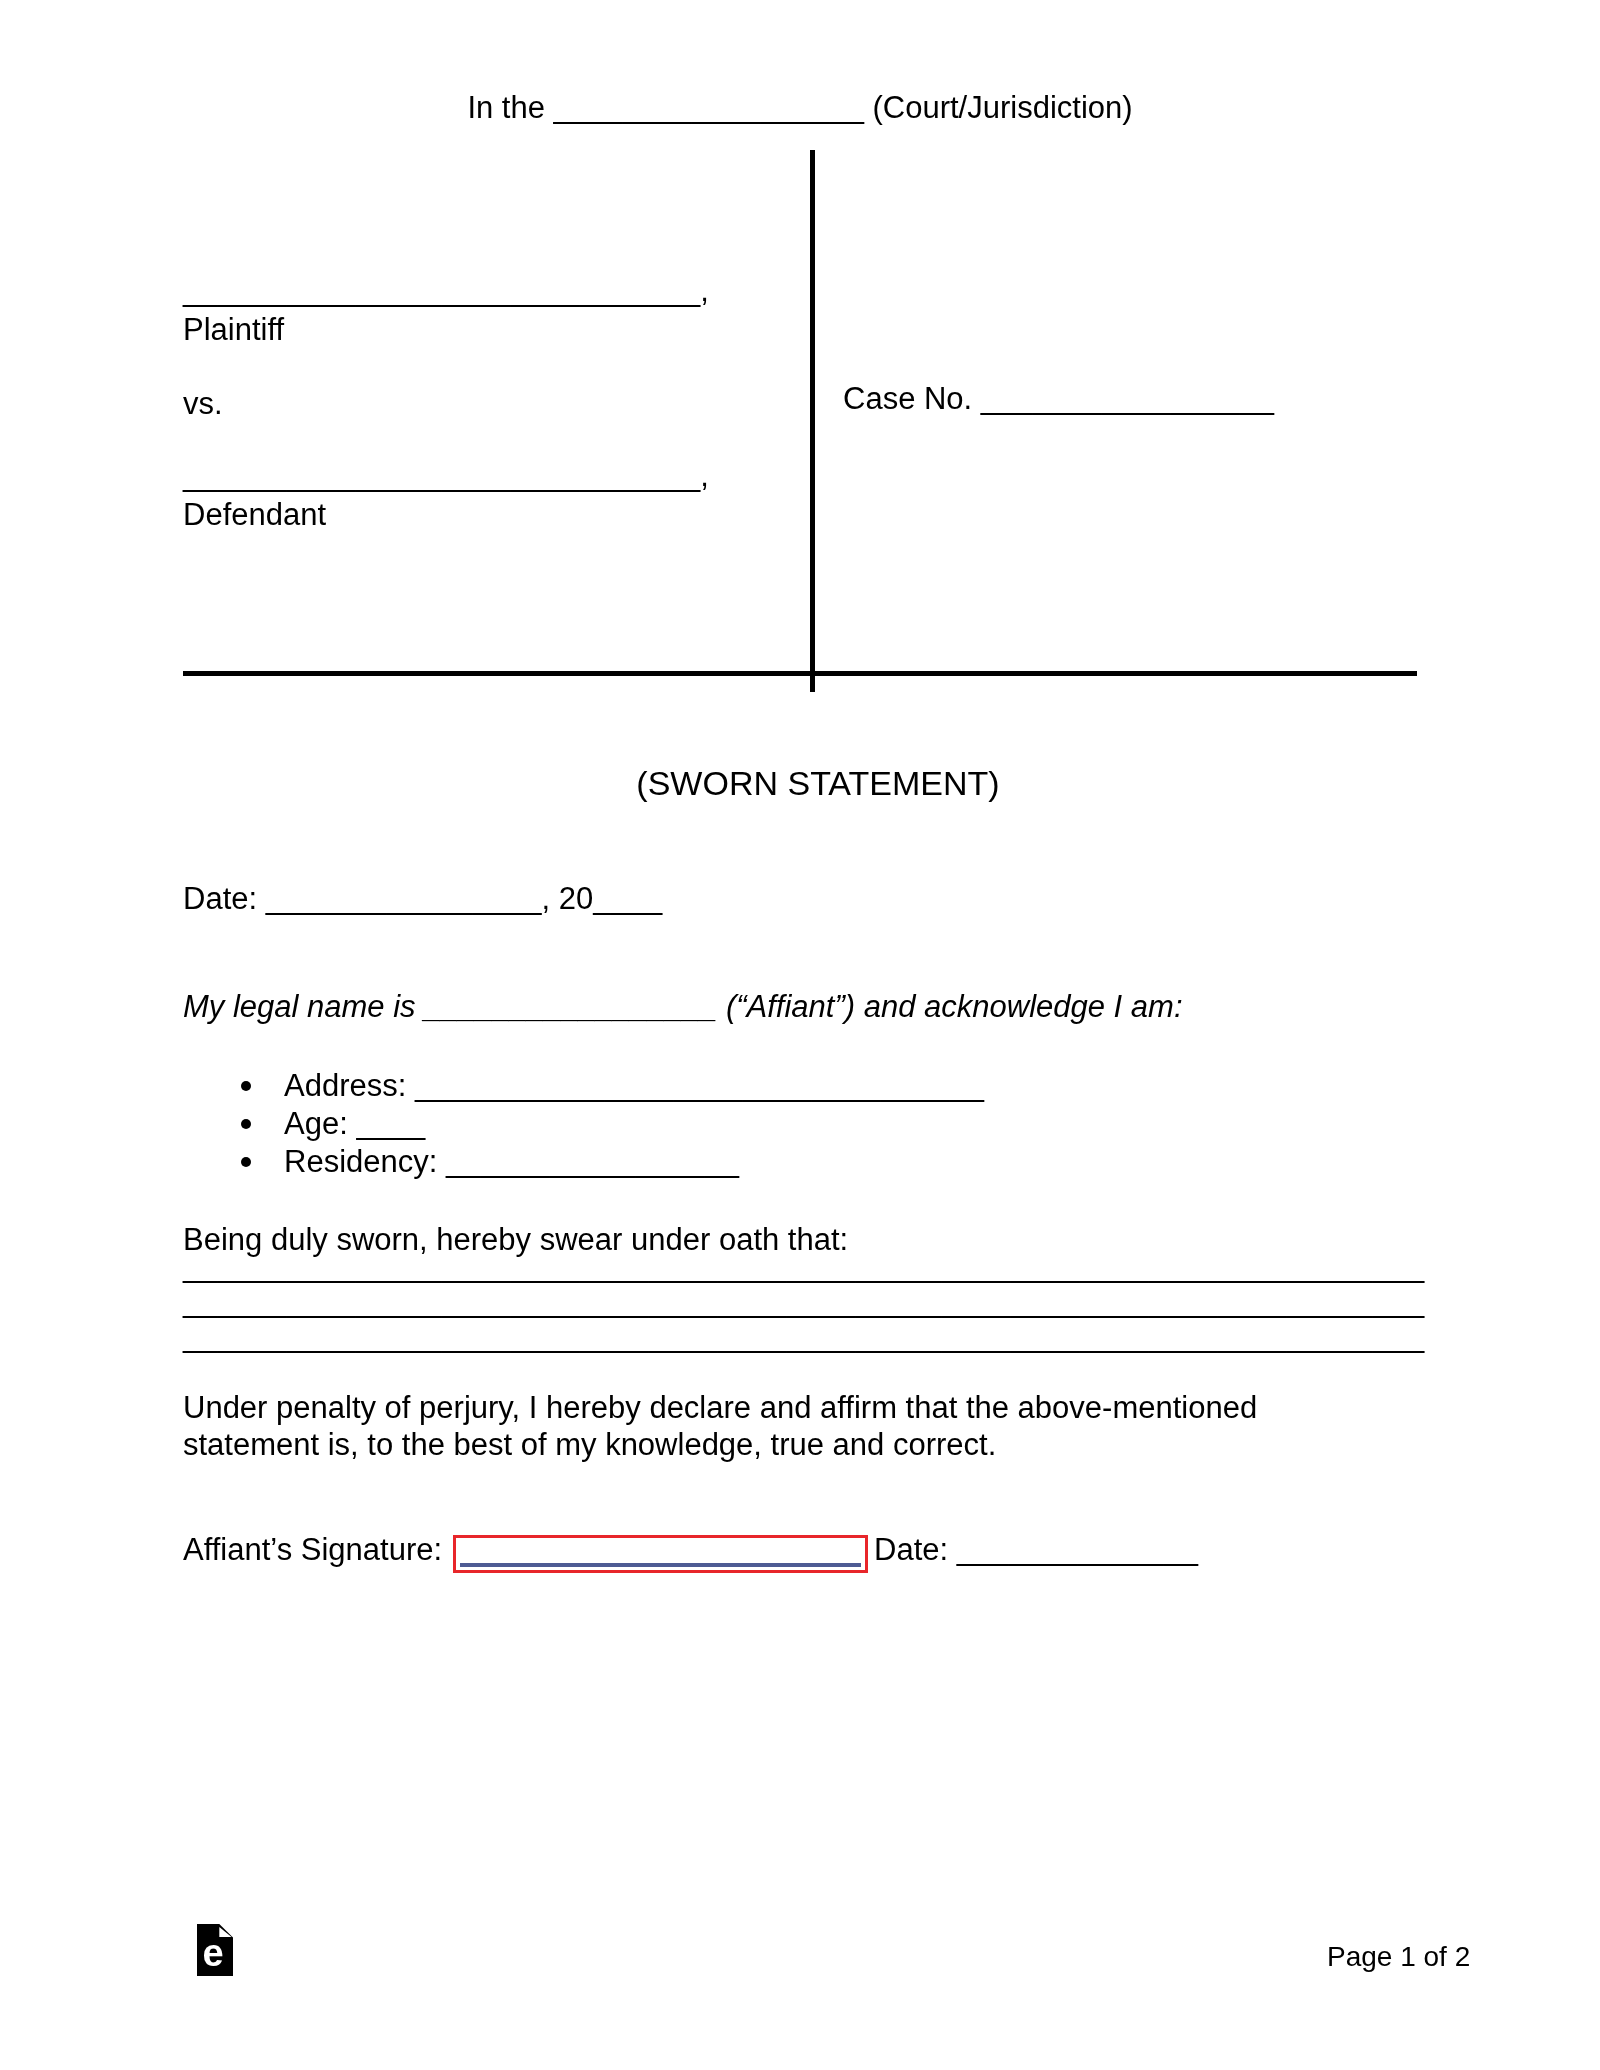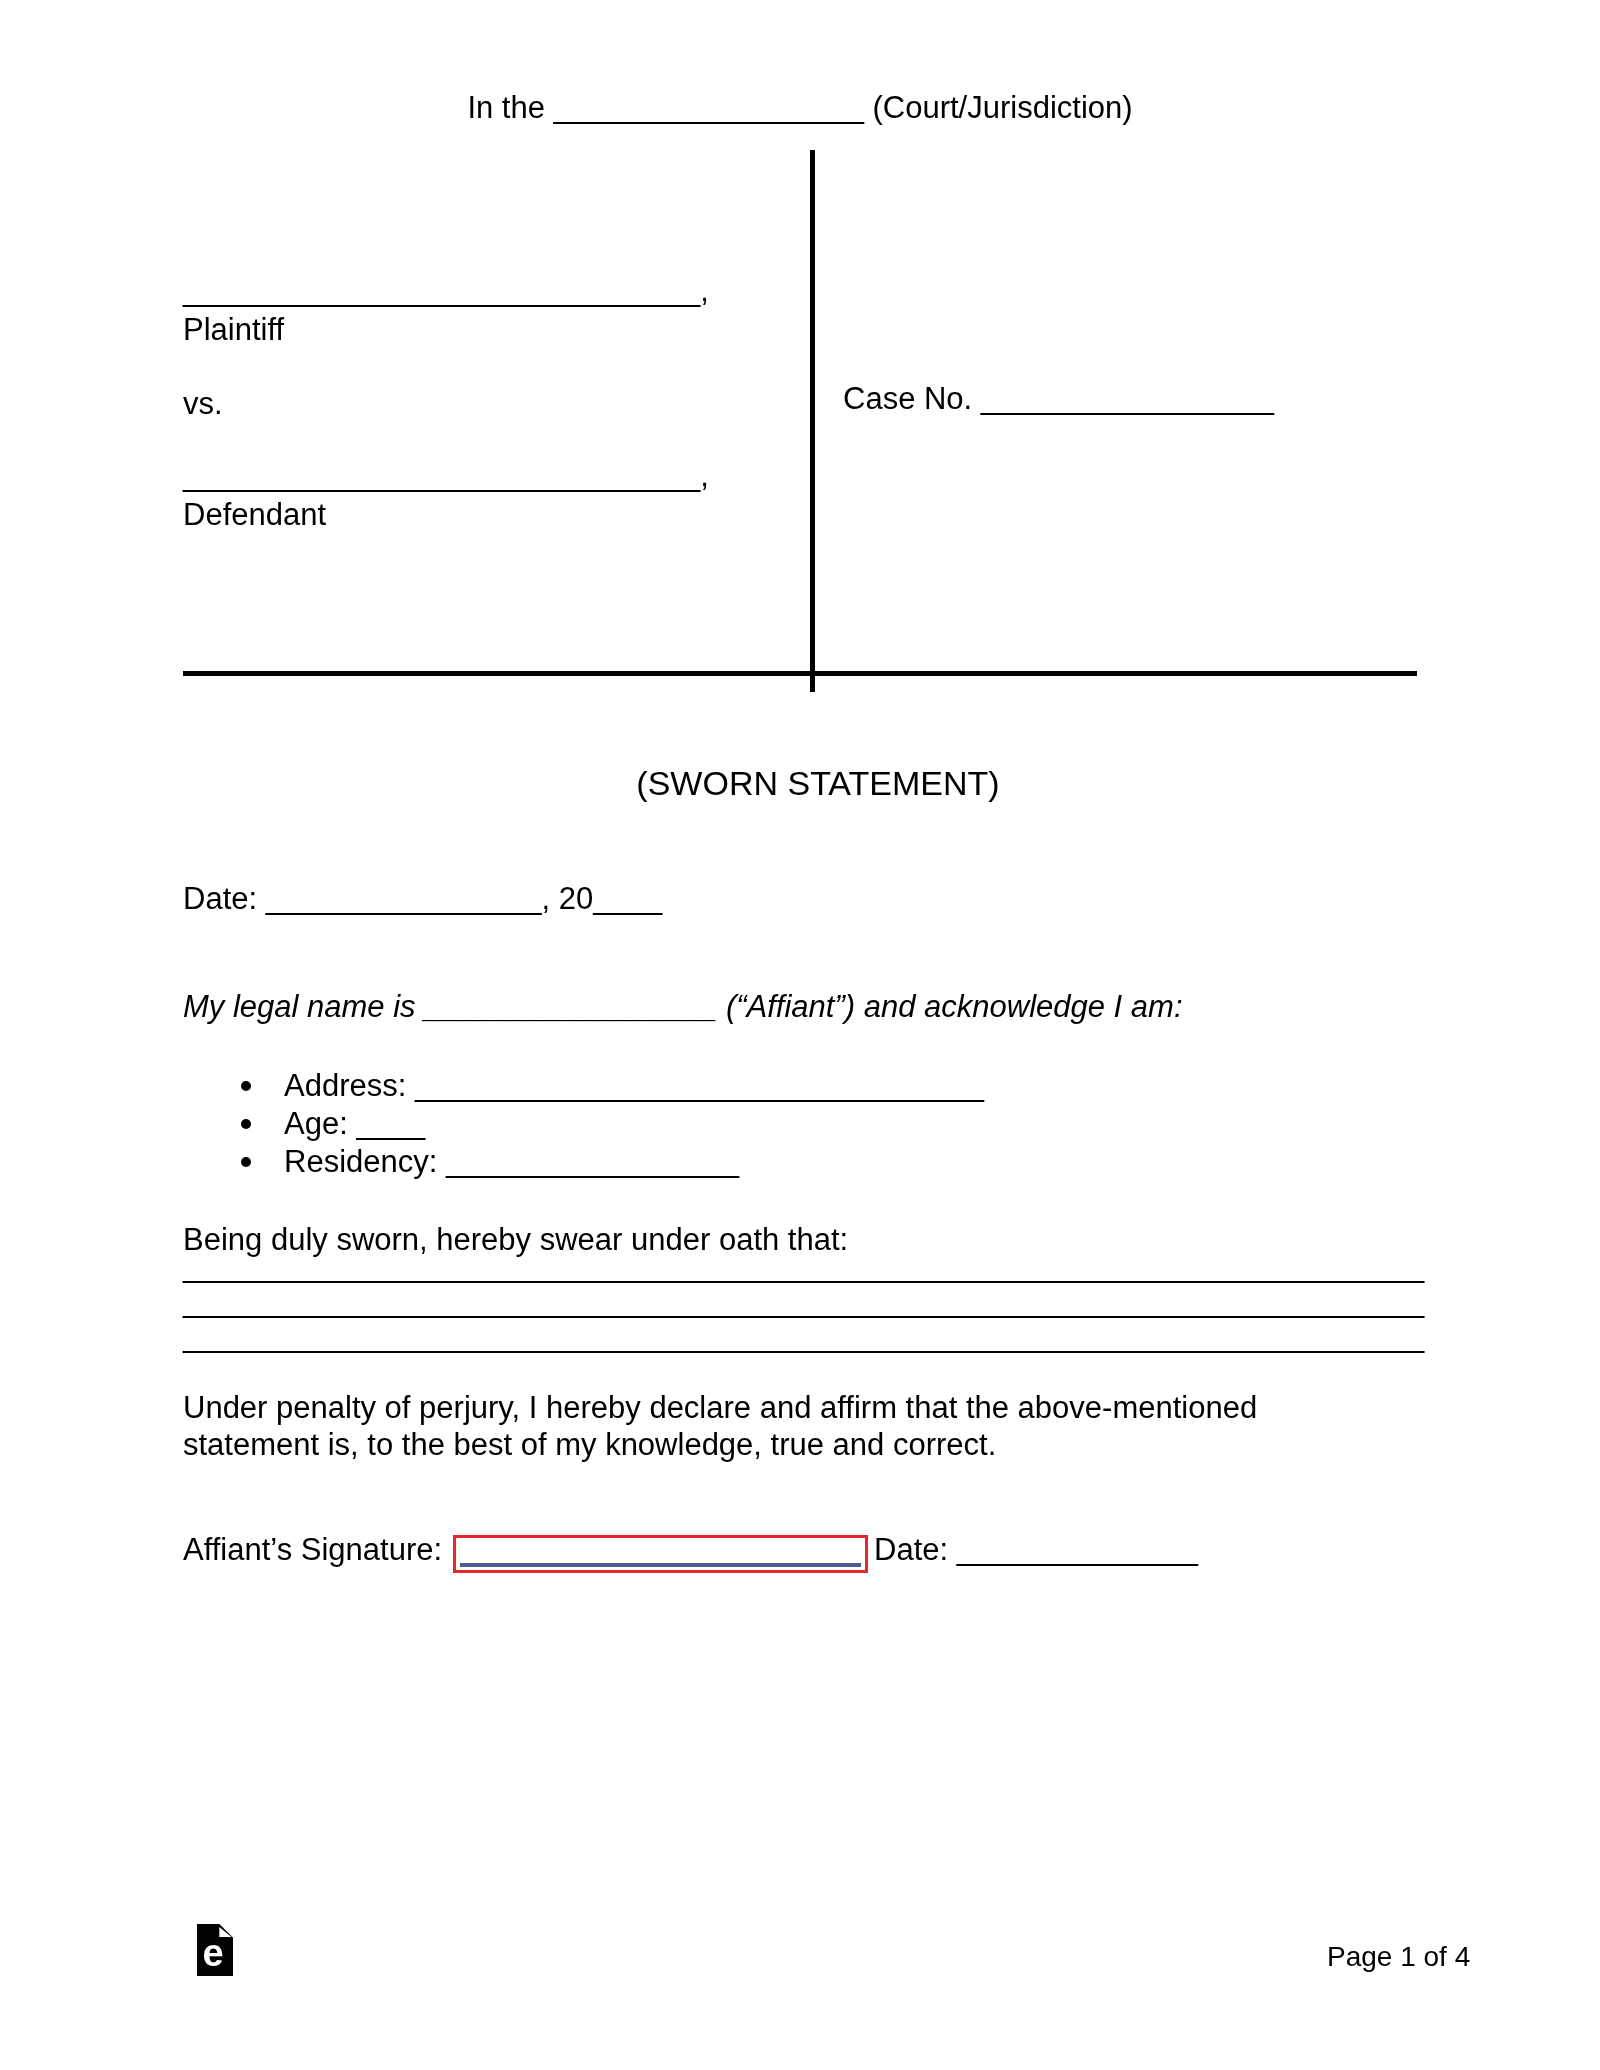--- a/index.html
+++ b/index.html
@@ -115,15 +115,15 @@
     <div class="ink-line"></div>
   </div>
   <div class="t sig-date-label">Date: ______________</div>
 
   <div class="logo">
     <div class="logo-sheet"></div>
     <div class="logo-fold"></div>
     <div class="logo-letter">e</div>
   </div>
 
-  <div class="page-num">Page 1 of 4</div>
+  <div class="page-num">Page 1 of 2</div>
 
 </div>
 
 </body></html>

